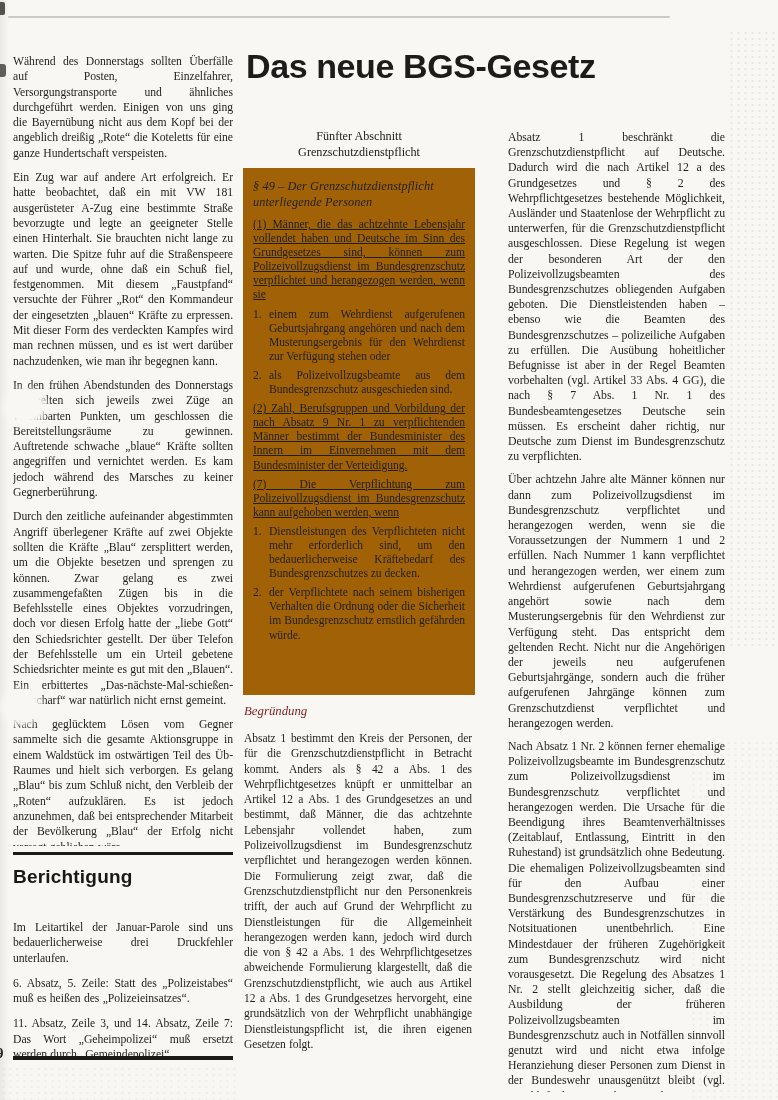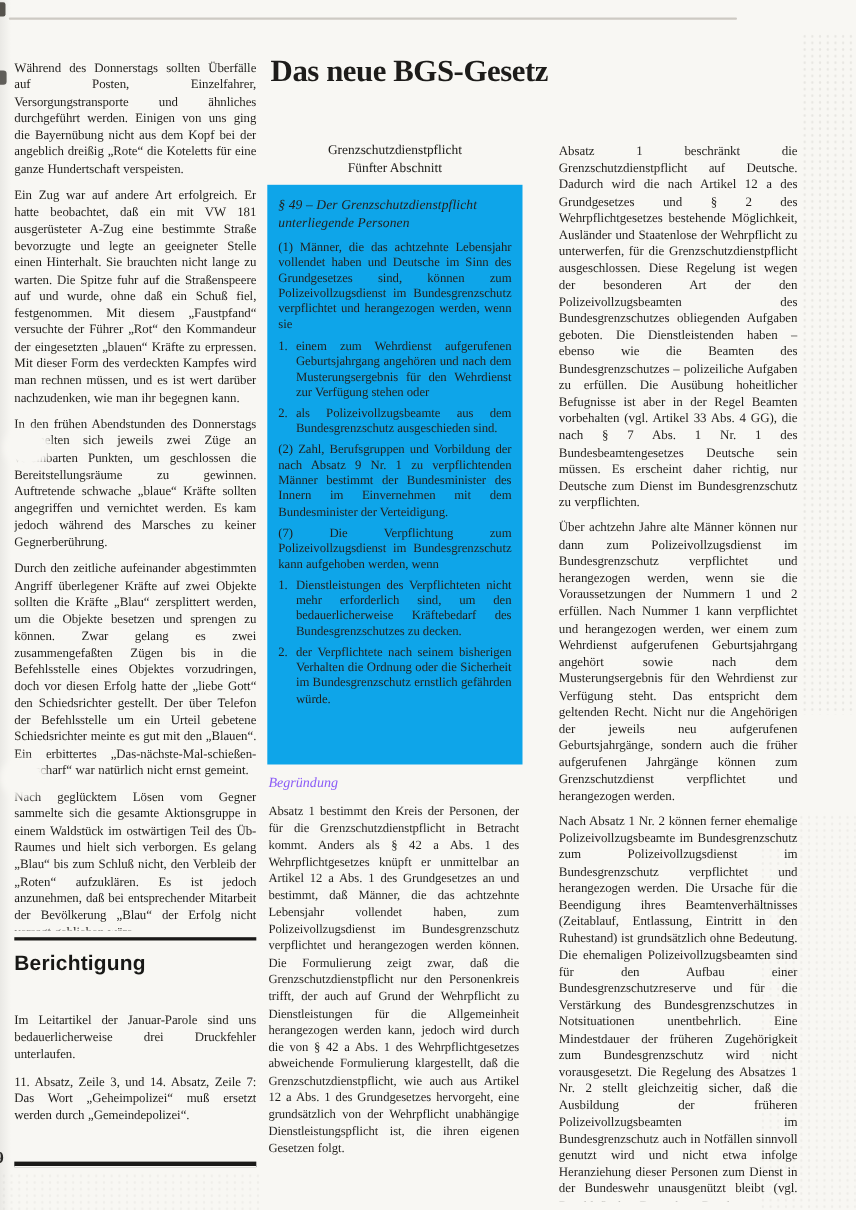--- a/index.html
+++ b/index.html
@@ -27,39 +27,39 @@
     font-family:"Liberation Sans","DejaVu Sans",sans-serif;
     font-weight:700;font-size:19px;letter-spacing:0.2px;color:#181816;
   }
   #correction-body{left:13px;top:908px;width:220px;height:142px;overflow:hidden;margin-top:12px;}
   #correction-body p{margin:0 0 10px 0;}
   #rule-bottom{left:13px;top:1056px;width:220px;height:5px;background:#1b1a18;box-shadow:0 -1px 0 #f8f7f3 inset;}
   #page-number{left:-4px;top:1045px;font-size:15px;font-weight:bold;color:#2a2927;}
   
   #headline{
     left:246px;top:50px;width:520px;
-    font-family:Liberation Serif, serif;
-    font-weight:700;font-size:28px;line-height:32px;letter-spacing:-0.4px;color:#1d1c1a;
+    font-family:Liberation Sans, sans-serif;
+    font-weight:700;font-size:34px;line-height:32px;letter-spacing:-0.4px;color:#1d1c1a;
   }
   
   #section-heading{left:243px;top:128px;width:232px;text-align:center;font-size:12.2px;line-height:16px;color:#21201d;}
   #law-box{
     left:243px;top:168px;width:232px;height:527px;box-sizing:border-box;
     background:#d8d6d1;padding:9px 10px 8px 10px;overflow:hidden;
   }
   #law-box .box-text{font-size:11.6px;line-height:14.1px;text-align:justify;text-align-last:left;letter-spacing:-0.05px;}
   #law-box .box-title{
     font-style:italic;font-size:12.3px;line-height:15.5px;margin:2px 0 8px 0;
     text-align:left;letter-spacing:0.1px;
   }
-  #law-box p{margin:0 0 5px 0;}
+  #law-box p{margin:0 0 5px 0;text-decoration:underline;}
   .law-list-item{display:flex;margin:0 0 5px 0;}
   .law-list-item .num{width:16px;flex:0 0 16px;}
   .law-list-item .txt{flex:1;text-align:justify;text-align-last:left;}
-  #begruendung-title{left:244px;top:704px;width:228px;font-style:italic;font-size:12.8px;color:#8b5cf6;}
+  #begruendung-title{left:244px;top:704px;width:228px;font-style:italic;font-size:12.8px;color:#7f1d1d;}
   #begruendung-text{left:244px;top:731px;width:228px;height:332px;overflow:hidden;font-size:11.5px;}
   
   #right-col{left:508px;top:130px;width:217px;height:962px;overflow:hidden;font-size:11.8px;line-height:15.2px;}
   #right-col p{margin:0 0 8px 0;}
   
   .artifact{position:absolute;pointer-events:none;}
   #top-hairline{left:8px;top:16px;width:662px;height:2px;background:rgba(125,118,105,0.35);border-radius:1px;}
   #edge-mark-a{left:0;top:2px;width:5px;height:13px;background:#55524c;border-radius:0 2px 2px 0;}
   #edge-mark-b{left:0;top:64px;width:6px;height:13px;background:#46443f;border-radius:0 3px 3px 0;opacity:0.85;}
   #white-blot-1{left:8px;top:394px;width:34px;height:26px;background:#f8f7f3;border-radius:50%;box-shadow:0 0 6px 5px #f8f7f3;}
@@ -94,31 +94,32 @@
   <p>Nach geglücktem Lösen vom Gegner sammelte sich die gesamte Aktionsgruppe in einem Waldstück im ostwärtigen Teil des Üb-Raumes und hielt sich verborgen. Es gelang „Blau“ bis zum Schluß nicht, den Verbleib der „Roten“ aufzuklären. Es ist jedoch anzunehmen, daß bei entsprechender Mitarbeit der Bevölkerung „Blau“ der Erfolg nicht versagt geblieben wäre.</p>
 </div>
 
 <div class="artifact" id="white-blot-1"></div>
 <div class="artifact" id="white-blot-2"></div>
 
 <div class="abs" id="rule-above-correction"></div>
 <div class="abs" id="correction-title">Berichtigung</div>
 <div class="abs serif-body" id="correction-body">
   <p>Im Leitartikel der Januar-Parole sind uns bedauerlicherweise drei Druckfehler unterlaufen.</p>
+  <p>6. Absatz, 5. Zeile: Statt des „Polizeistabes“ muß es heißen des „Polizeieinsatzes“.</p>
   <p>11. Absatz, Zeile 3, und 14. Absatz, Zeile 7: Das Wort „Geheimpolizei“ muß ersetzt werden durch „Gemeindepolizei“.</p>
 </div>
 <div class="abs" id="rule-bottom"></div>
 <div class="abs" id="page-number">9</div>
 
 <div class="abs" id="section-heading">
+  <div>Fünfter Abschnitt</div>
   <div>Grenzschutzdienstpflicht</div>
-  <div>Fünfter Abschnitt</div>
 </div>
 
-<div class="abs" id="law-box" style="background: #0ea5e9;">
+<div class="abs" id="law-box" style="background: #a16207;">
   <div class="box-title">§ 49 – Der Grenzschutzdienstpflicht unterliegende Personen</div>
   <div class="box-text">
     <p>(1) Männer, die das achtzehnte Lebensjahr vollendet haben und Deutsche im Sinn des Grundgesetzes sind, können zum Polizeivollzugsdienst im Bundesgrenzschutz verpflichtet und herangezogen werden, wenn sie</p>
     <div class="law-list-item">
       <span class="num">1.</span>
       <span class="txt">einem zum Wehrdienst aufgerufenen Geburtsjahrgang angehören und nach dem Musterungsergebnis für den Wehrdienst zur Verfügung stehen oder</span>
     </div>
     <div class="law-list-item">
       <span class="num">2.</span>
       <span class="txt">als Polizeivollzugsbeamte aus dem Bundesgrenzschutz ausgeschieden sind.</span>

